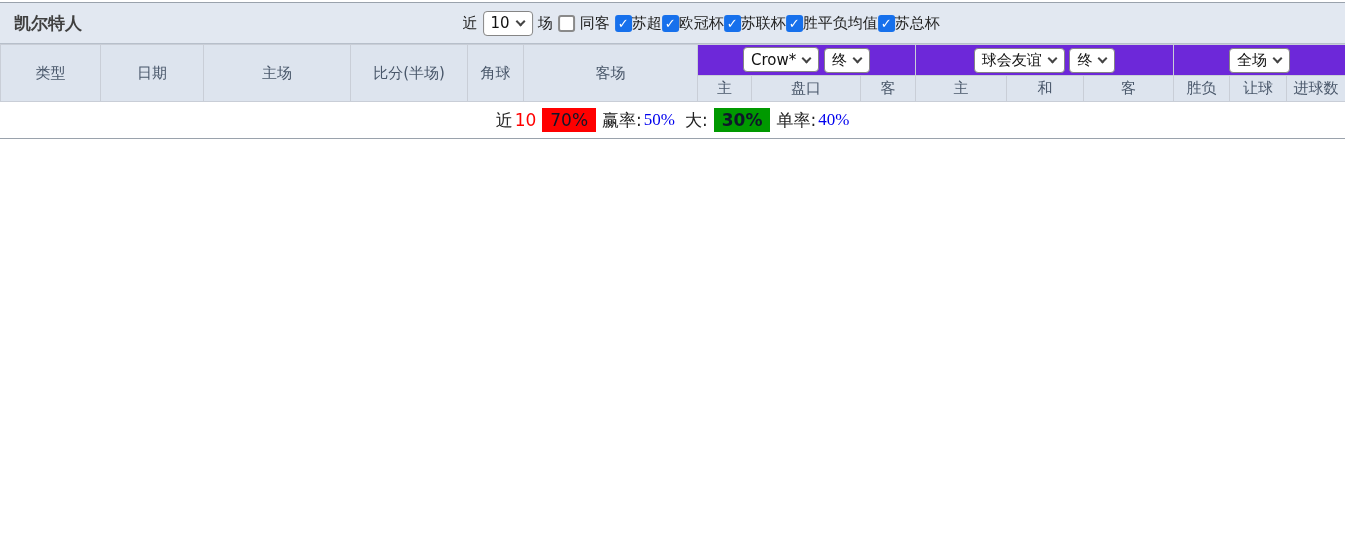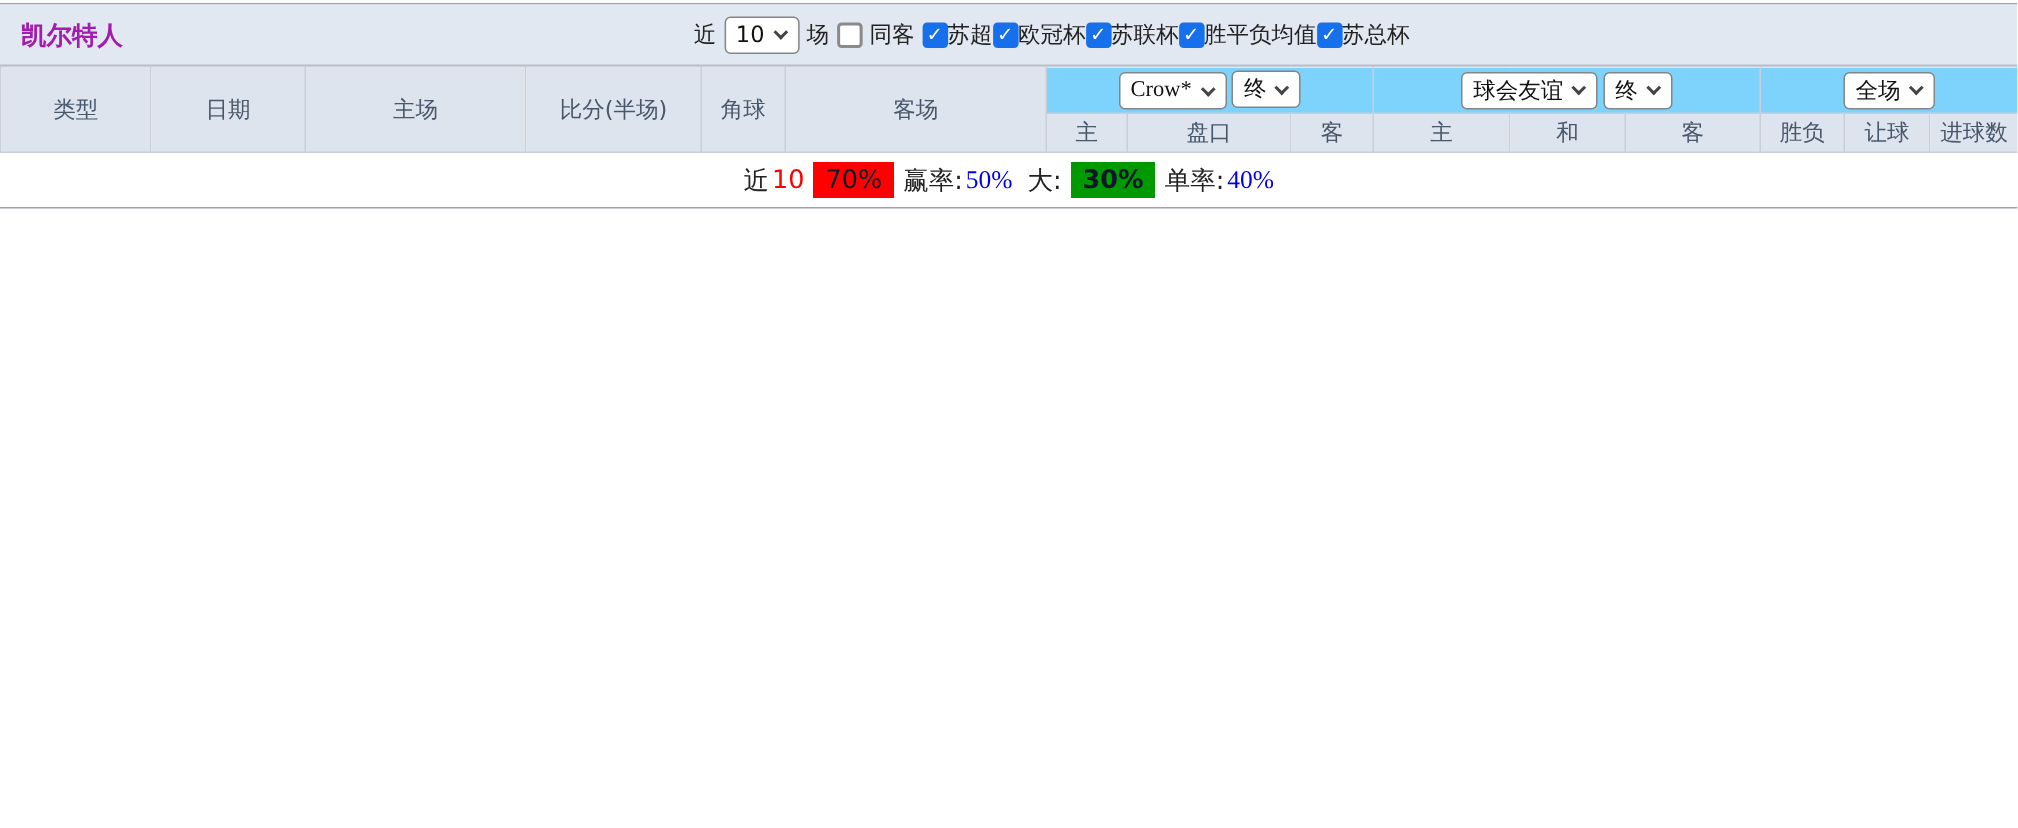--- a/index.html
+++ b/index.html
@@ -3,39 +3,39 @@
 <meta charset="utf-8">
 <style>
   * { margin:0; padding:0; box-sizing:border-box; }
   body { font-family:"DejaVu Sans","Liberation Sans",sans-serif; background:#fff; }
   .page { width:1345px; height:552px; background:#fff; overflow:hidden; }
   .topstrip { height:3px; background:#fff; border-bottom:1px solid #9aa2ac; }
 
   
   .titlebar { height:41px; background:#e2e8f1; border-bottom:1px solid #b7bfca;
               display:flex; align-items:center; padding:0 14px; position:relative; }
-  .title { font-size:17px; font-weight:bold; color:#a21caf; }
+  .title { font-size:17px; font-weight:bold; color:#404040; }
   .controls { position:absolute; left:50%; transform:translateX(-44%); display:flex;
               align-items:center; gap:5px; font-size:15px; color:#222; white-space:nowrap; }
   .sel { display:inline-flex; align-items:center; background:#fff; border:1px solid #858585;
          border-radius:4px; height:25px; padding:0 7px; font-size:15px; color:#111; cursor:default; }
   .chev { width:7px; height:7px; border-right:2px solid #444; border-bottom:2px solid #444;
           transform:rotate(45deg); margin:-3px 1px 0 7px; display:inline-block; }
   .cb { width:17px; height:17px; display:inline-flex; align-items:center; justify-content:center;
         border-radius:3px; font-size:13px; line-height:1; }
   .cb.on { background:#1670ec; color:#fff; font-weight:bold; }
   .cb.off { background:#fff; border:2px solid #8a8a8a; }
 
   
   table { width:1345px; border-collapse:collapse; table-layout:fixed; font-size:15px; }
   th, td { border:1px solid #c9ced7; text-align:center; overflow:hidden; white-space:nowrap; }
   thead th { background:#dde4ee; color:#49576a; font-weight:normal; }
   .hrowA th { height:31px; }
   .hrowB th { height:26px; }
-  .ctl-cell { background:#7dd3fc;font-family:Liberation Serif, serif; }
+  .ctl-cell { background:#6d28d9; }
 
   
   .summary { height:37px; display:flex; align-items:center; justify-content:center;
              font-size:17px; color:#222; border-bottom:1px solid #9aa2ac; gap:2px; }
   .num-red { color:#ff0000; }
   .pct-blue { color:#0000ee;font-family:Liberation Serif, serif; }
   .box { color:#0f172a; padding:2px 8px; margin:0 4px; }
   .box-red { background:#ff0000; }
   .box-green { background:#009900;font-weight:bold; }
 </style>

